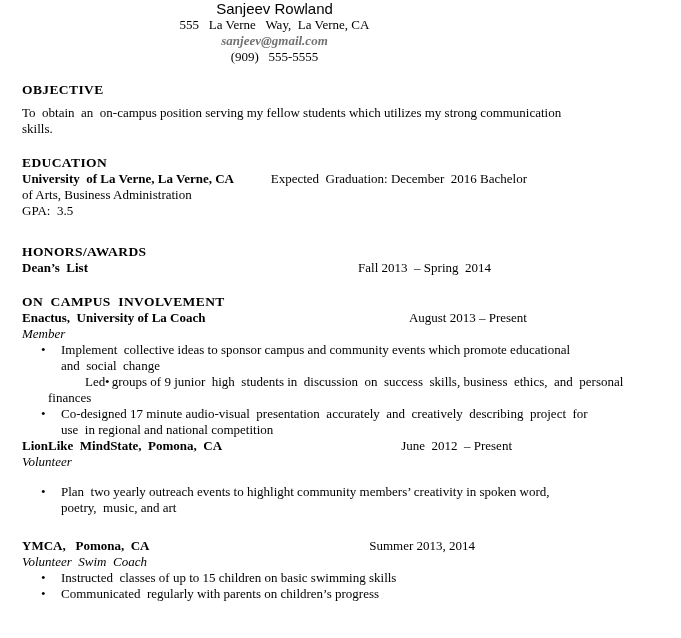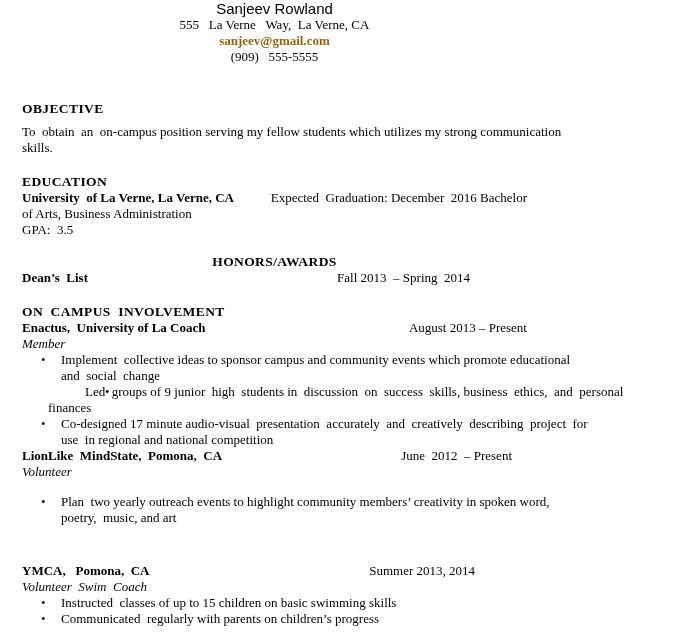--- a/index.html
+++ b/index.html
@@ -31,43 +31,43 @@
     letter-spacing: 0.4px;
     line-height: 16px;
   }
   .row { display: flex; justify-content: space-between; line-height: 16px; }
   .bold { font-weight: bold; }
   .italic { font-style: italic; }
 
   .mt7  { margin-top: 7px; }
   .mt14 { margin-top: 14px; }
   .mt15 { margin-top: 18px; }
-  .mt16 { margin-top: 16px; text-align: center; }
-  .mt24 { margin-top: 36px; }
-  .mt31 { margin-top: 37px; }
+  .mt16 { margin-top: 25px; }
+  .mt24 { margin-top: 17px; }
+  .mt31 { margin-top: 22px; }
 
   .mr15 { margin-right: 15px; }
   .mr52 { margin-right: 52px; }
   .mr54 { }
-  .mr57 { margin-right: 57px; font-family: Liberation Serif, serif; }
+  .mr57 { margin-right: 36px; font-family: Liberation Serif, serif; }
 
   .bullet { position: relative; padding-left: 39px; line-height: 16px; }
   .bullet .dot { position: absolute; left: 19px; top: 0; }
   .bullet.nested { padding-left: 26px; text-indent: 37px; }
   .bullet.nested .dot { left: 46px; }
 </style>
 </head>
 <body>
 
 <div class="page">
 
   <div class="center">
     <div class="name t">Sanjeev Rowland</div>
     <div class="hline t">555   La Verne   Way,  La Verne, CA</div>
-    <div class="hline"><a href="#" class="email t" style="color: #a16207;">sanjeev@gmail.com</a></div>
+    <div class="hline"><a href="#" class="email t" style="color: #737373; font-style: italic;">sanjeev@gmail.com</a></div>
     <div class="hline t">(909)   555-5555</div>
   </div>
 
   <div class="heading t mt24">OBJECTIVE</div>
   <div class="lines mt7">To  obtain  an  on-campus position serving my fellow students which utilizes my strong communication
 skills.</div>
 
   <div class="heading t mt15">EDUCATION</div>
   <div class="row">
     <span class="bold t">University  of La Verne, La Verne, CA</span>

